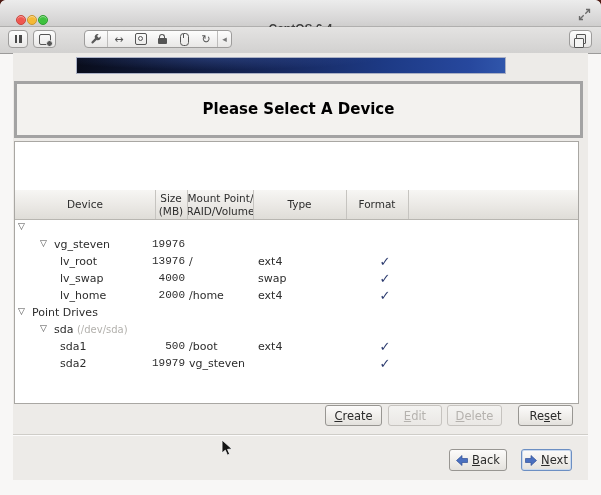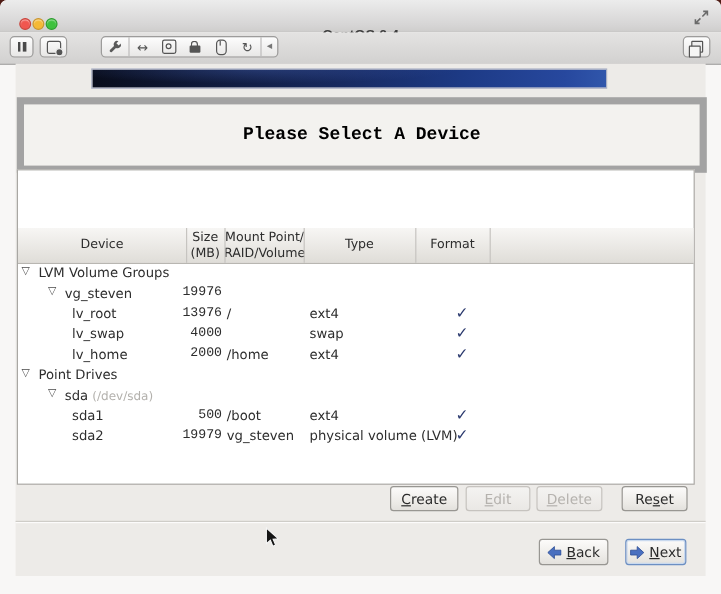--- a/index.html
+++ b/index.html
@@ -45,21 +45,21 @@
   .mouseicon i{position:absolute;left:2.4px;top:0;width:1.2px;height:4px;background:#555;}
   .sqicon{position:relative;width:8px;height:8px;border:1.2px solid #555;border-radius:1px;background:#eee;}
   .sqicon i{position:absolute;left:-3px;top:3px;width:8px;height:8px;border:1.2px solid #555;border-radius:1px;background:#f5f5f4;}
 
   
   .vm{position:absolute;left:13px;top:53px;width:575px;height:427px;background:#edebe8;}
   .banner{position:absolute;left:63px;top:4px;width:428px;height:15px;border:1px solid #aab0c4;
     background:linear-gradient(90deg,var(--banner_left) 0%,#101b3e 25%,#17295f 48%,#1d3a85 72%,#27489e 92%,var(--banner_right) 100%);}
   .banner:after{content:"";position:absolute;inset:0;background:radial-gradient(ellipse 60% 120% at 32% 0%,rgba(70,100,180,.35),transparent 65%);}
 
-  .heading-panel{position:absolute;left:1px;top:28px;width:563px;height:51px;background:#f3f2ef;border:6px solid #a3a3a3;font-family:Liberation Mono, monospace;}
+  .heading-panel{position:absolute;left:1px;top:28px;width:563px;height:51px;background:#f3f2ef;border:3px solid #a3a3a3;}
   .heading-panel h1{margin:0;font-size:15px;line-height:51px;text-align:center;color:#000;}
 
   
   .device-table{position:absolute;left:1px;top:88px;width:563px;height:261px;background:#fff;border:1px solid #a9a7a3;}
   .thead{position:relative;height:29px;background:linear-gradient(#f7f6f4,#e9e7e3 60%,#dfddd8);border-bottom:1px solid #b8b6b1;
     font-size:10.5px;color:#2d2d2d;margin-top:48px;}
   .colsep{position:absolute;top:0;bottom:0;width:1px;background:#c6c4c0;}
   .hcell{position:absolute;top:0;height:29px;display:flex;flex-direction:column;align-items:center;justify-content:center;line-height:12.5px;white-space:nowrap;}
   .h-device{left:0;width:140px;}
   .h-size{left:138px;width:36px;}
@@ -198,21 +198,20 @@
           <span class="colsep" style="left:140px"></span>
           <span class="colsep" style="left:172px"></span>
           <span class="colsep" style="left:238px"></span>
           <span class="colsep" style="left:331px"></span>
           <span class="colsep" style="left:393px"></span>
         </div>
         <div class="tbody">
 
           <div class="row lv0">
             <span class="exp">▽</span>
-            <span class="c-dev">LVM Volume Groups</span>
           </div>
 
           <div class="row lv1">
             <span class="exp">▽</span>
             <span class="c-dev">vg_steven</span>
             <span class="c-size">19976</span>
           </div>
 
           <div class="row lv2">
             <span class="c-dev">lv_root</span>
@@ -253,21 +252,20 @@
             <span class="c-size">500</span>
             <span class="c-mount">/boot</span>
             <span class="c-type">ext4</span>
             <span class="c-check">✓</span>
           </div>
 
           <div class="row lv2">
             <span class="c-dev">sda2</span>
             <span class="c-size">19979</span>
             <span class="c-mount">vg_steven</span>
-            <span class="c-type">physical volume (LVM)</span>
             <span class="c-check">✓</span>
           </div>
 
         </div>
       </div>
 
       <div class="actions">
         <div class="btn b-create">
             <span><span></span><span class="key">C</span><span>reate</span></span>
           </div>

